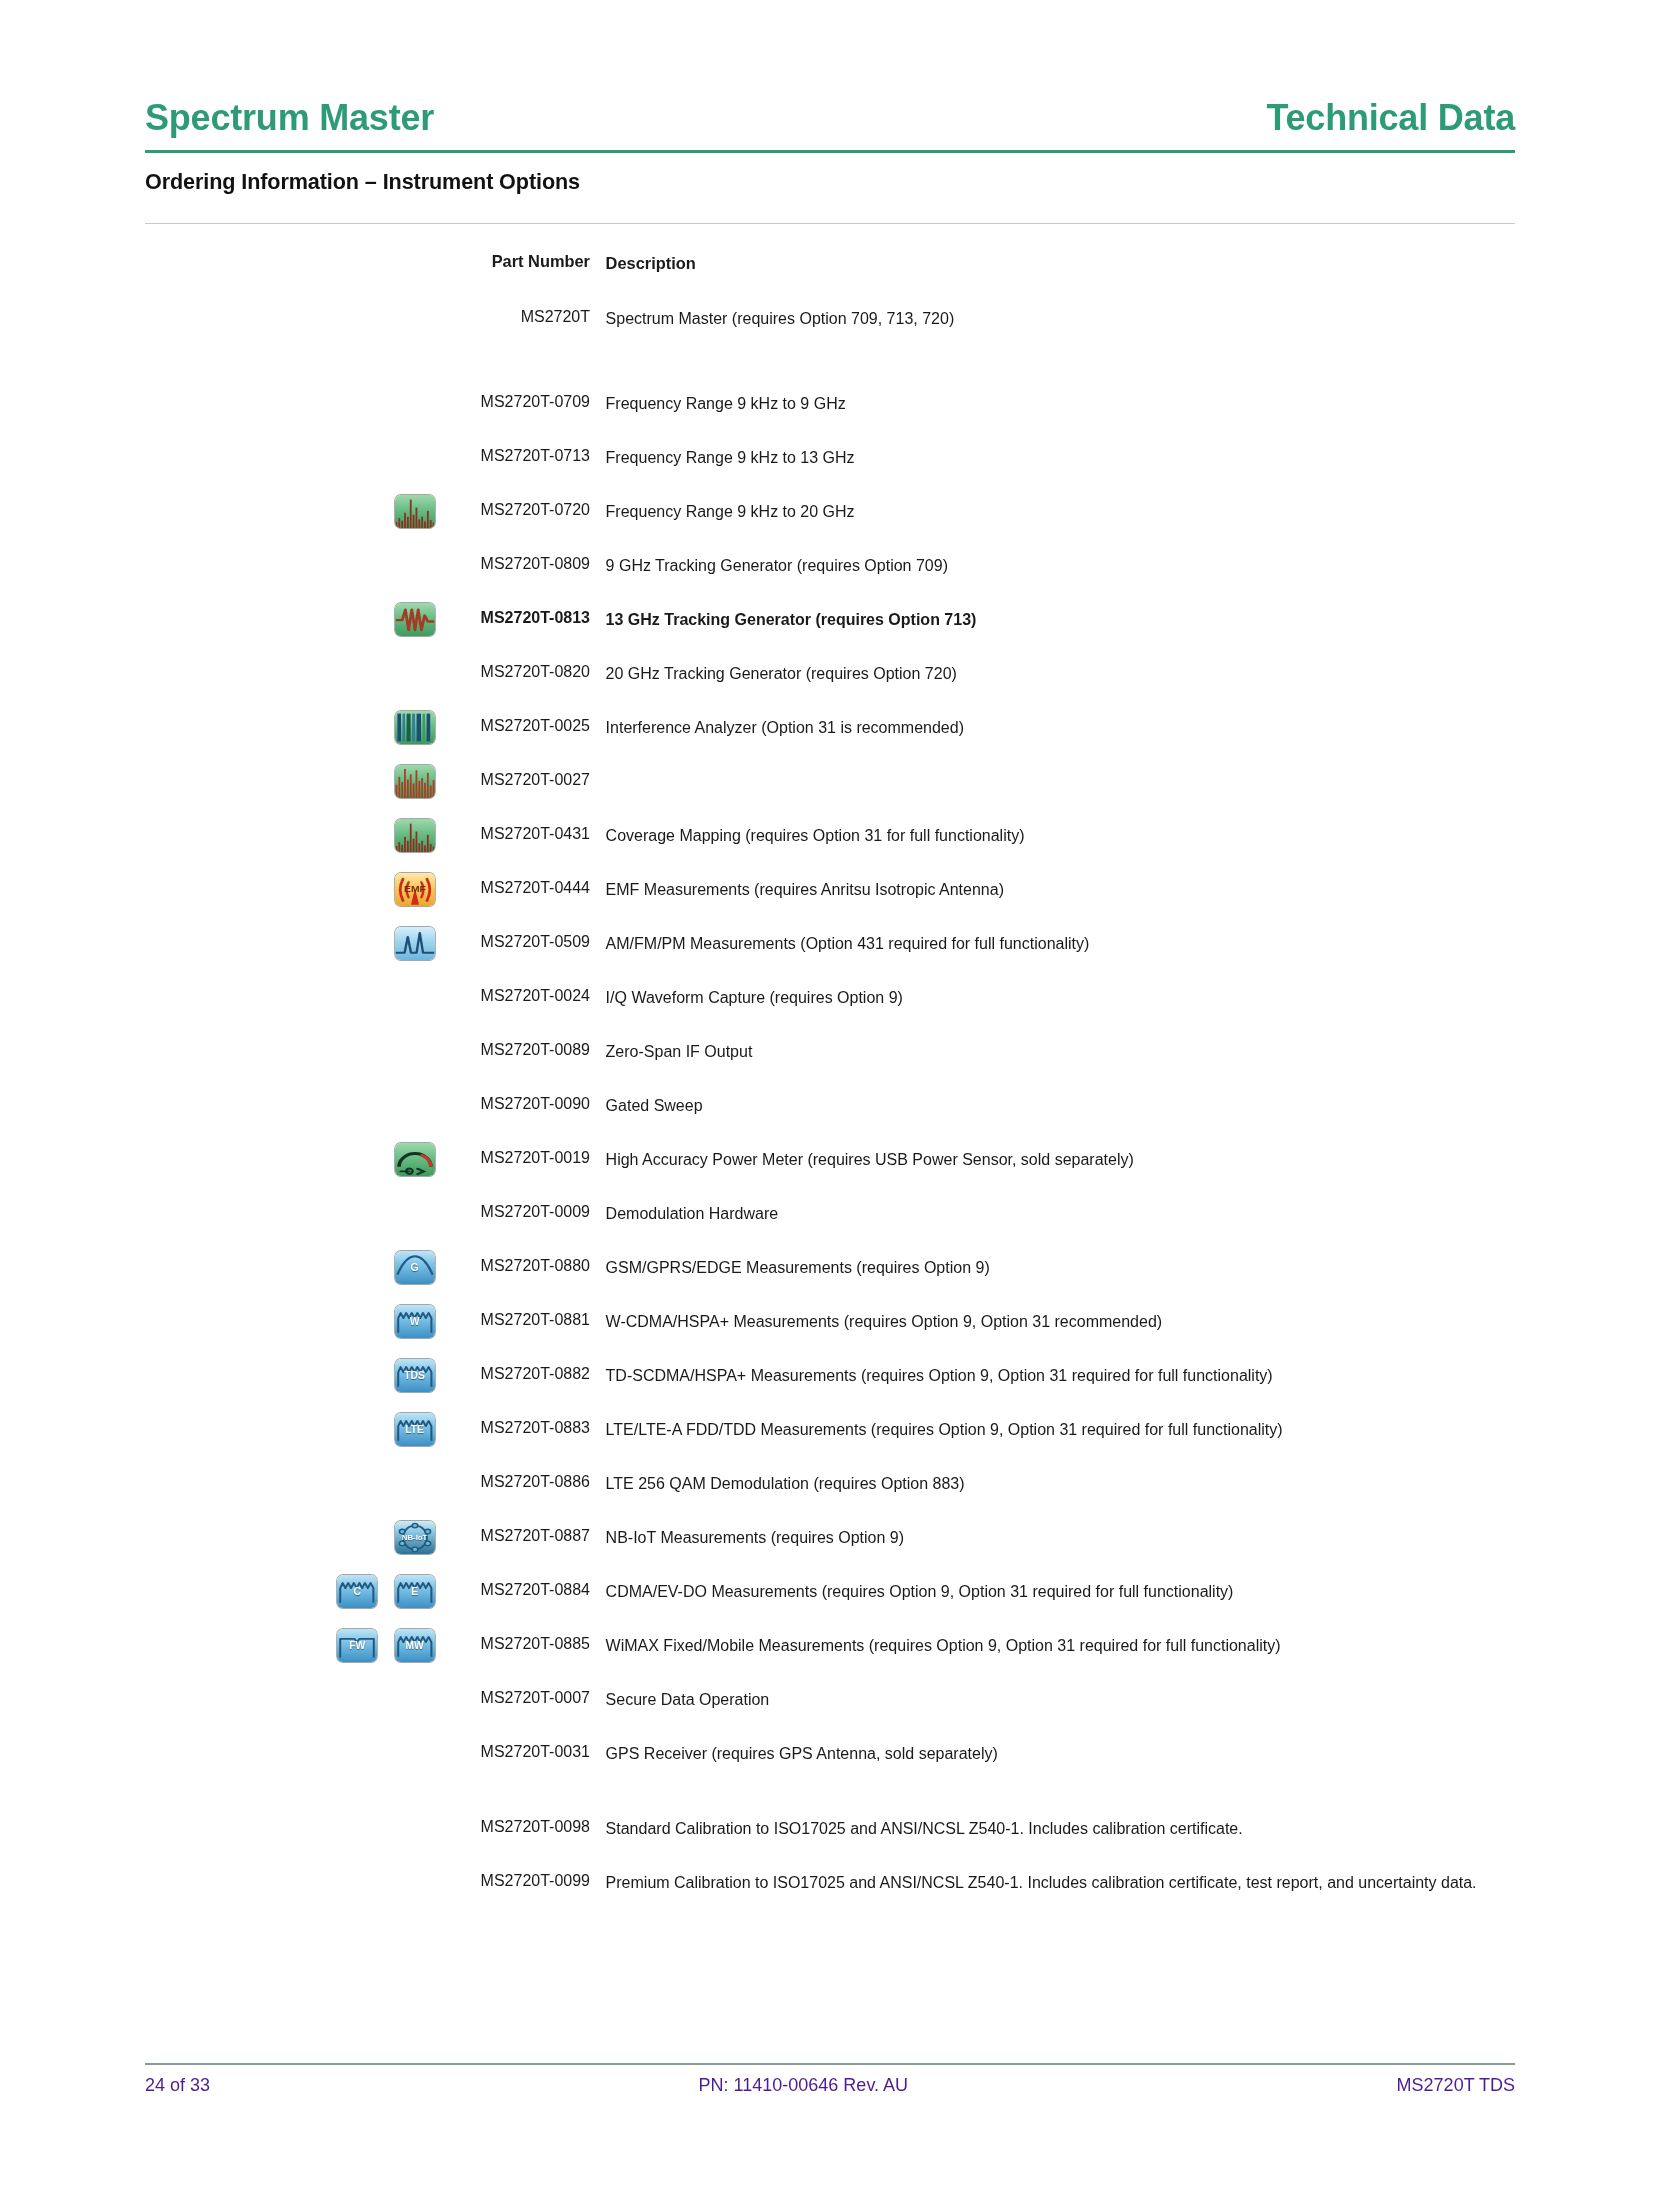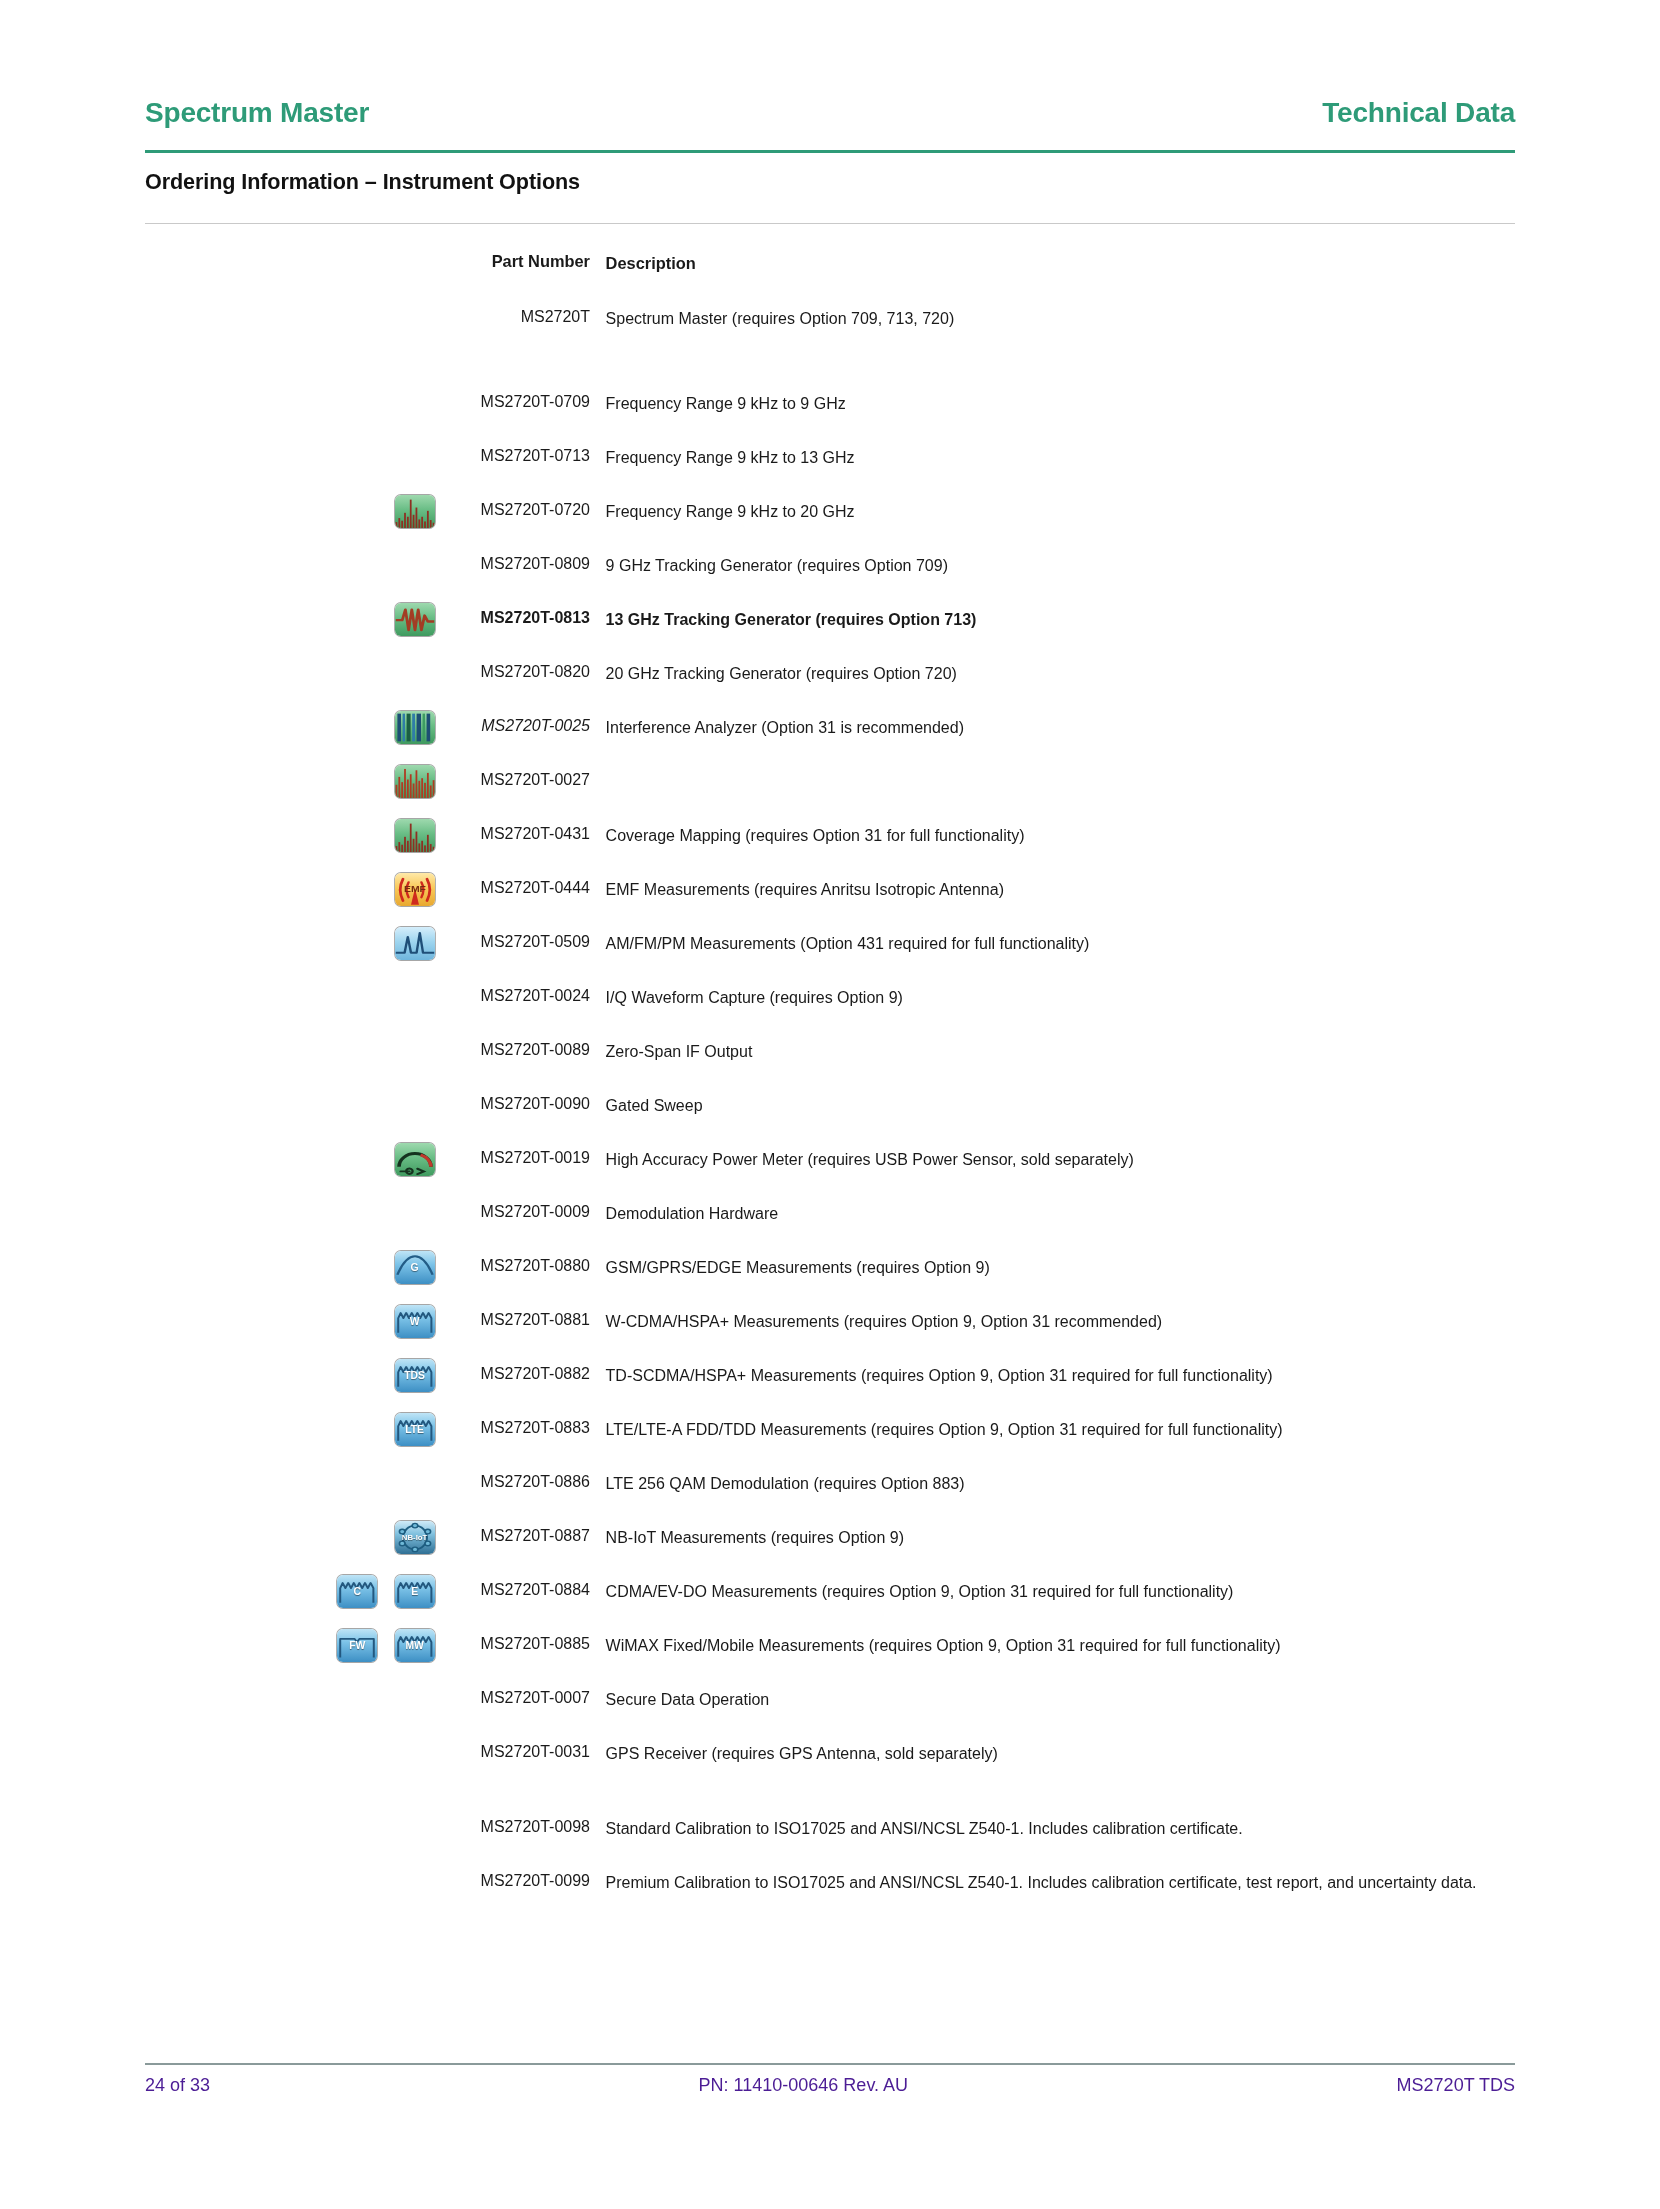--- a/index.html
+++ b/index.html
@@ -25,21 +25,21 @@
     position: absolute;
     left: 145px;
     right: 145px;
     top: 97px;
     display: flex;
     justify-content: space-between;
     align-items: baseline;
   }
   .doc-header .title-left,
   .doc-header .title-right {
-    font-size: 28px;
+    font-size: 36px;
     font-weight: bold;
     color: #2e9b78;
     letter-spacing: -0.2px;
     white-space: nowrap;
   }
   .header-rule {
     position: absolute;
     left: 145px;
     right: 145px;
     top: 150px;
@@ -265,21 +265,21 @@
         <rect x="6" y="8" width="9" height="84" fill="#1d4f74"></rect>
         <rect x="19" y="8" width="6" height="84" fill="#2f7da8"></rect>
         <rect x="29" y="8" width="10" height="84" fill="#1b5f43"></rect>
         <rect x="43" y="8" width="7" height="84" fill="#2f7da8"></rect>
         <rect x="54" y="8" width="11" height="84" fill="#1d4f74"></rect>
         <rect x="69" y="8" width="6" height="84" fill="#3d9c63"></rect>
         <rect x="79" y="8" width="9" height="84" fill="#1d4f74"></rect>
       </svg>
             </div>
           </div>
-          <div class="col-part" style="padding-top: 16.4px; font-style: italic;">MS2720T-0025</div>
+          <div class="col-part" style="padding-top: 16.4px;">MS2720T-0025</div>
           <div class="col-desc" style="padding-top: 16.4px;">Interference Analyzer (Option 31 is recommended)</div>
         </div>
         <div class="opt-row" style="min-height: 54px; margin-bottom: 0px;">
           <div class="col-icons" style="min-height: 54px;">
             <div class="opt-icon ic-green">
               <svg class="icon-svg" viewBox="0 0 100 100" preserveAspectRatio="none">
         <rect x="1.3571428571428572" y="60" width="4.428571428571429" height="40" fill="#b03a22"></rect>
                 <rect x="8.5" y="36" width="4.428571428571429" height="64" fill="#b03a22"></rect>
                 <rect x="15.642857142857144" y="52" width="4.428571428571429" height="48" fill="#b03a22"></rect>
                 <rect x="22.78571428571429" y="12" width="4.428571428571429" height="88" fill="#b03a22"></rect>

